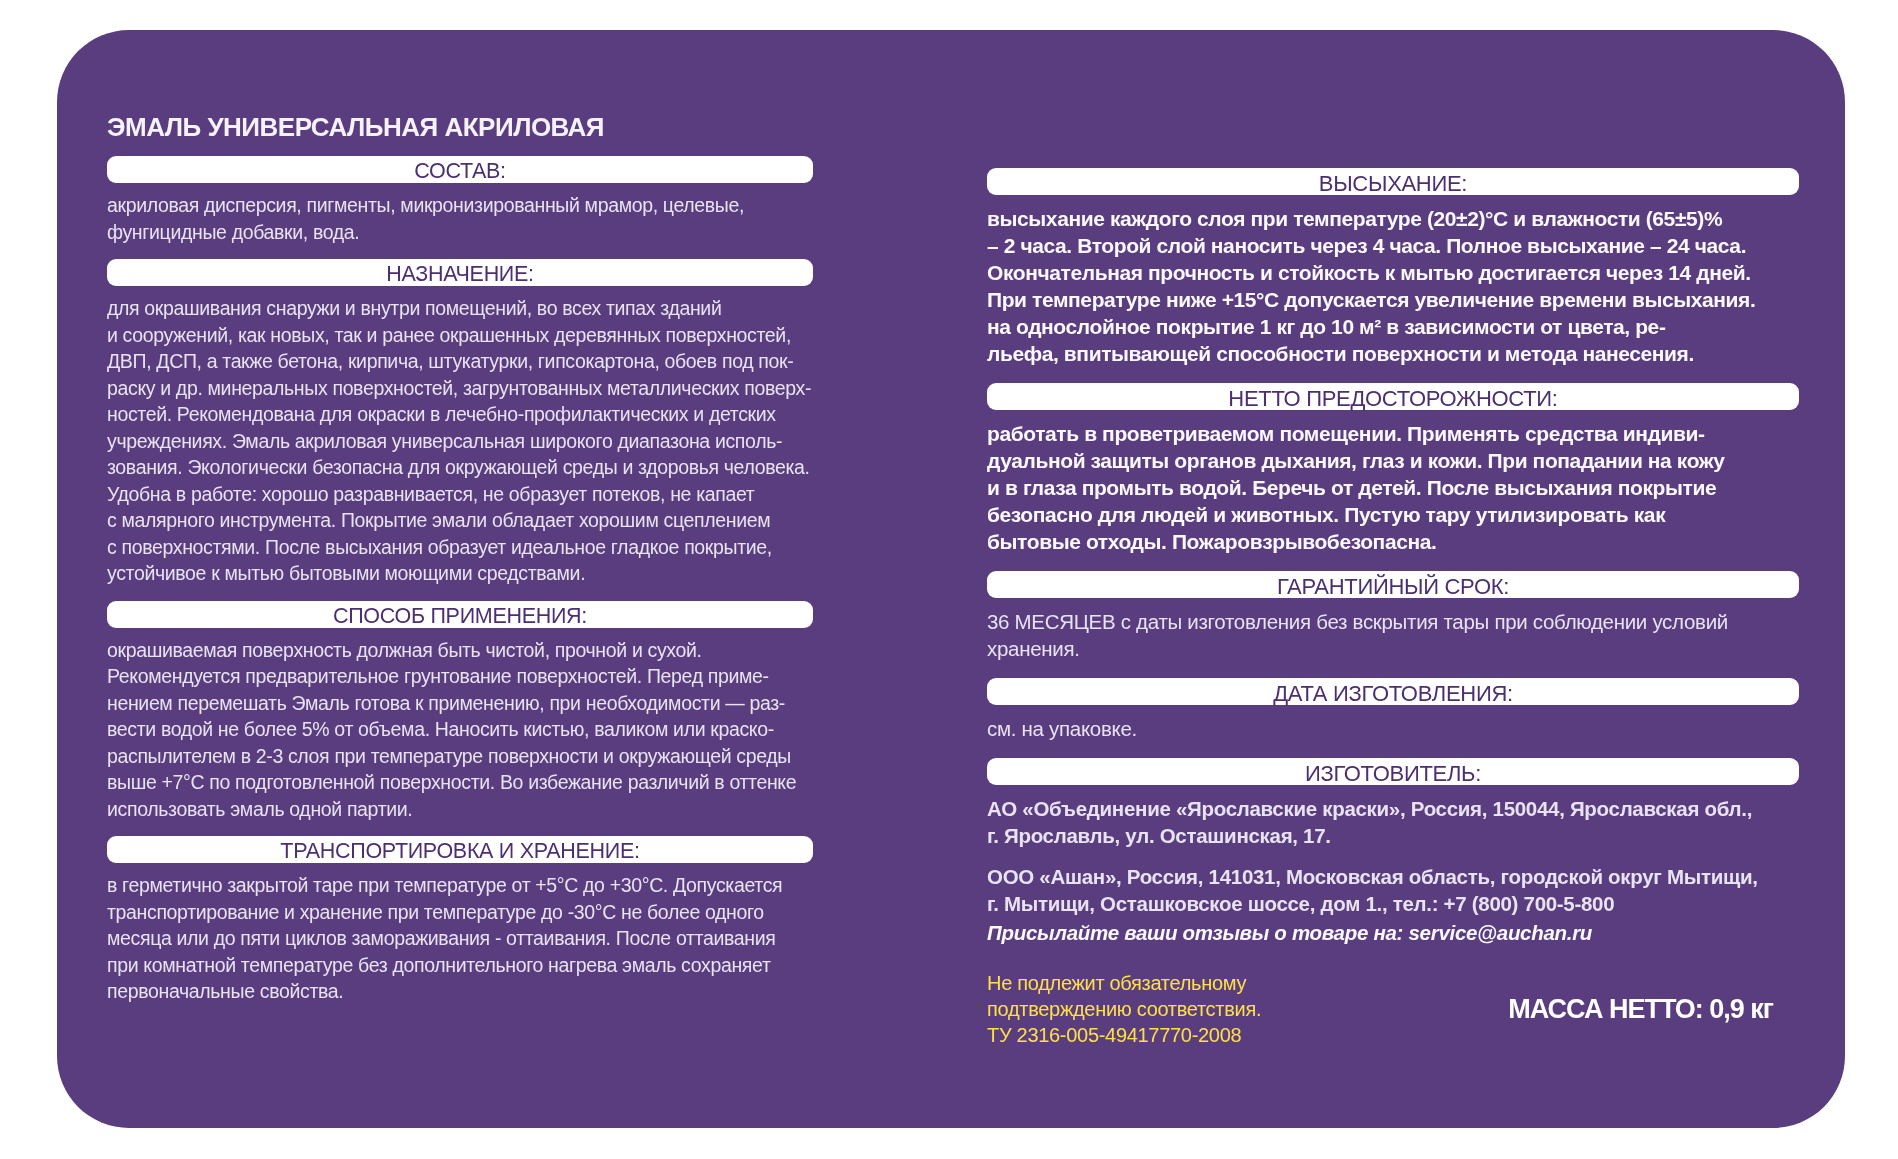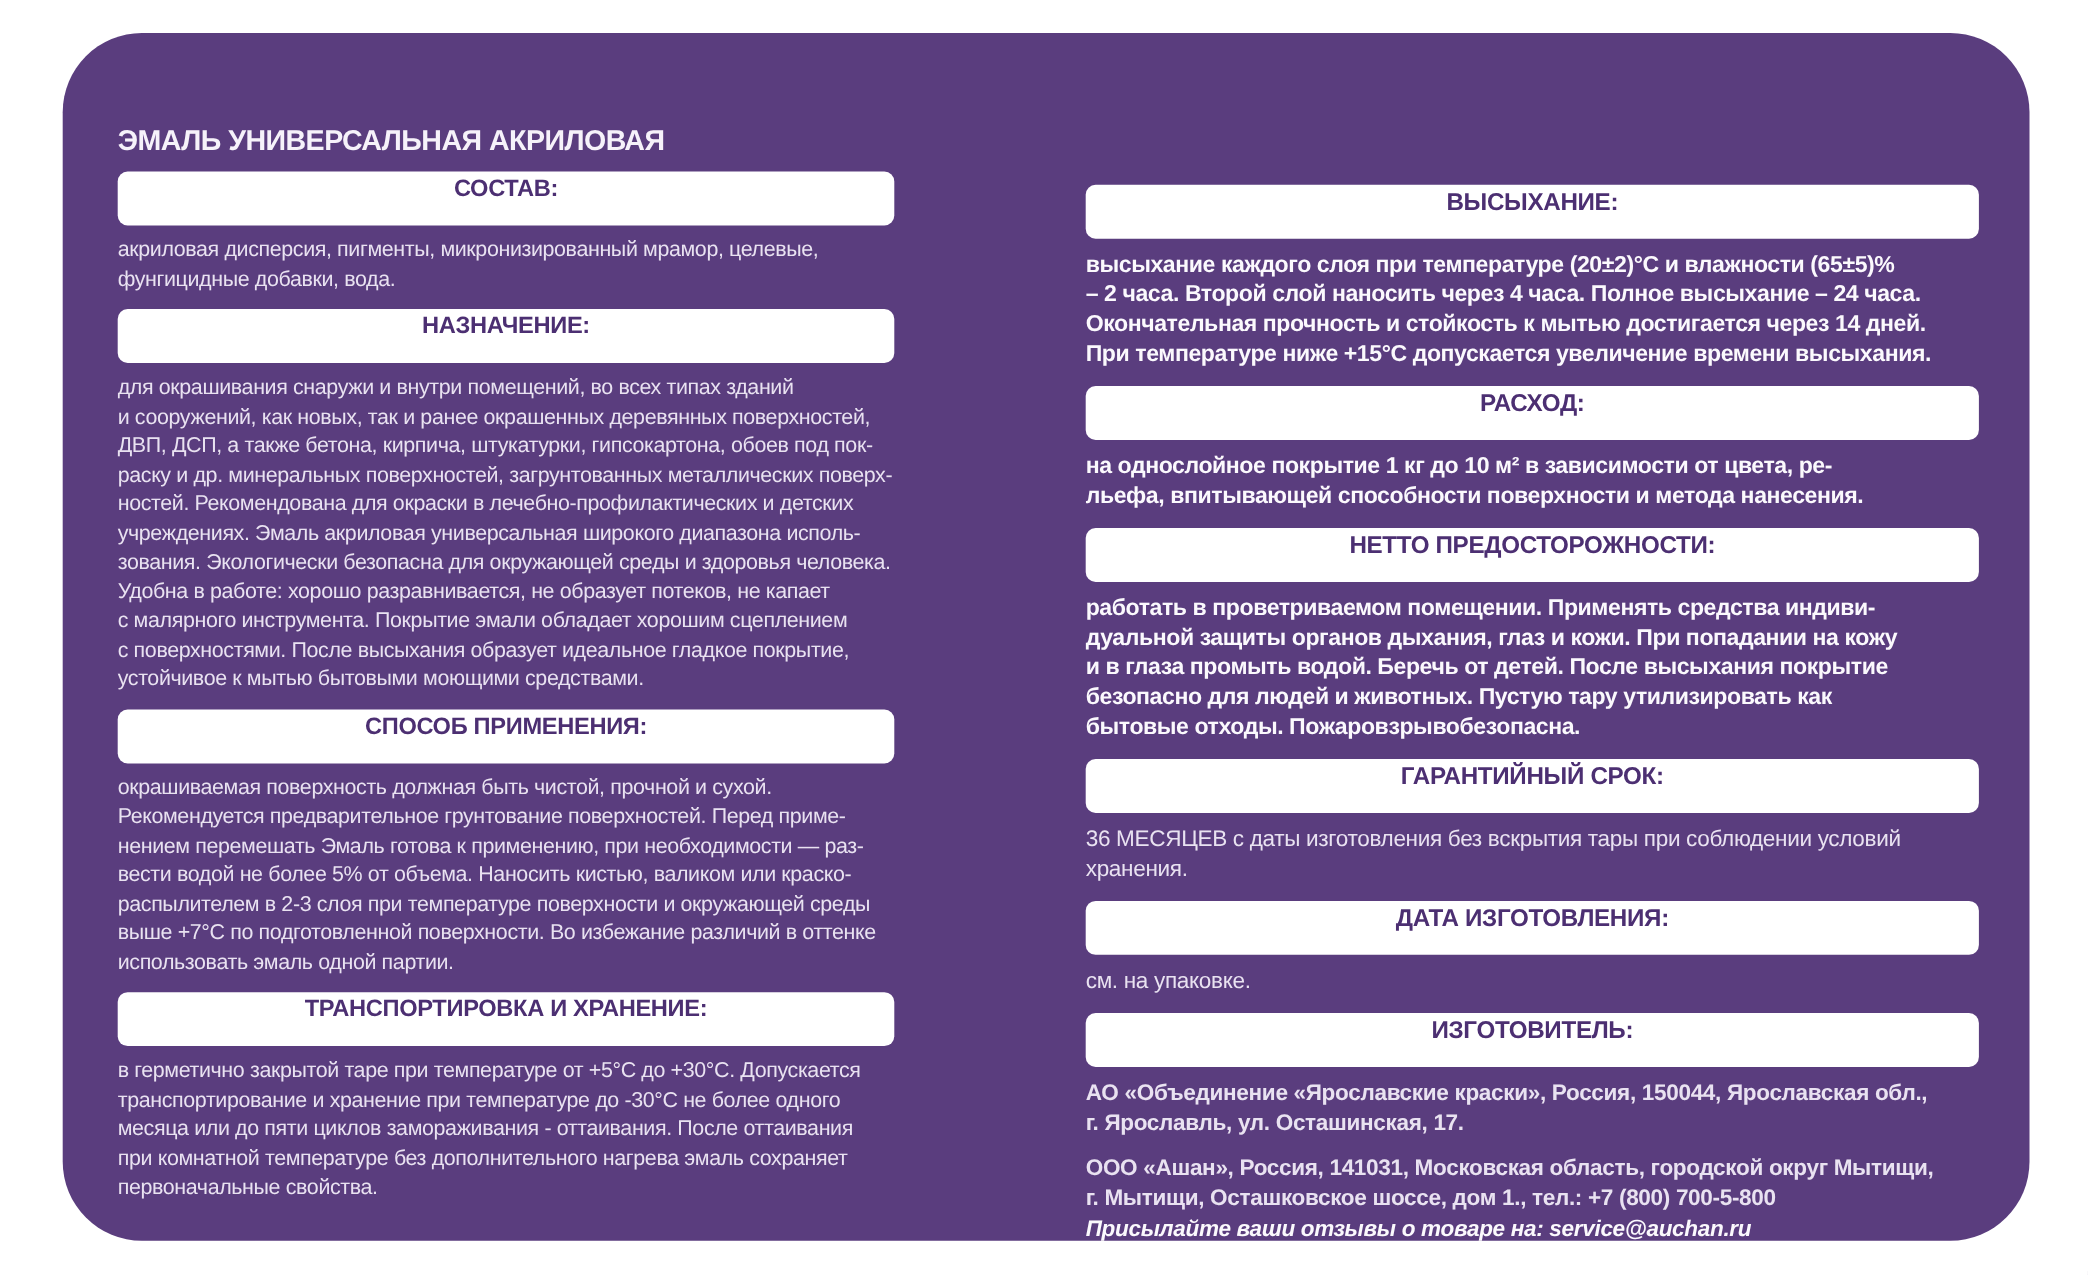--- a/index.html
+++ b/index.html
@@ -37,25 +37,25 @@
     color: #f6f2fa;
     font-size: 26px;
     font-weight: bold;
     letter-spacing: -0.5px;
     margin: 0 0 13px 0;
     white-space: nowrap;
   }
   .bar {
     background: #ffffff;
     border-radius: 9px;
-    height: 49px;
+    height: 27px;
     line-height: 31px;
     text-align: center;
     color: #4c2f72;
-    font-weight: bold;
+    font-weight: normal;
     font-size: 21.5px;
     letter-spacing: -0.3px;
     margin: 14px 0 9px 0;
   }
   .bar.first { margin-top: 0; }
   .para {
     color: #e9e2f1;
     font-size: 19.5px;
     line-height: 26.5px;
     letter-spacing: -0.35px;
@@ -151,21 +151,20 @@
 первоначальные свойства.</p>
   </div>
 
   <div class="col-right">
     <div class="bar first">ВЫСЫХАНИЕ:</div>
     <p class="para bold">высыхание каждого слоя при температуре (20±2)°С и влажности (65±5)%
 – 2 часа. Второй слой наносить через 4 часа. Полное высыхание – 24 часа.
 Окончательная прочность и стойкость к мытью достигается через 14 дней.
 При температуре ниже +15°С допускается увеличение времени высыхания.</p>
 
-    <div class="bar">РАСХОД:</div>
     <p class="para bold">на однослойное покрытие 1 кг до 10 м² в зависимости от цвета, ре-
 льефа, впитывающей способности поверхности и метода нанесения.</p>
 
     <div class="bar">НЕТТО ПРЕДОСТОРОЖНОСТИ:</div>
     <p class="para bold">работать в проветриваемом помещении. Применять средства индиви-
 дуальной защиты органов дыхания, глаз и кожи. При попадании на кожу
 и в глаза промыть водой. Беречь от детей. После высыхания покрытие
 безопасно для людей и животных. Пустую тару утилизировать как
 бытовые отходы. Пожаровзрывобезопасна.</p>
 

